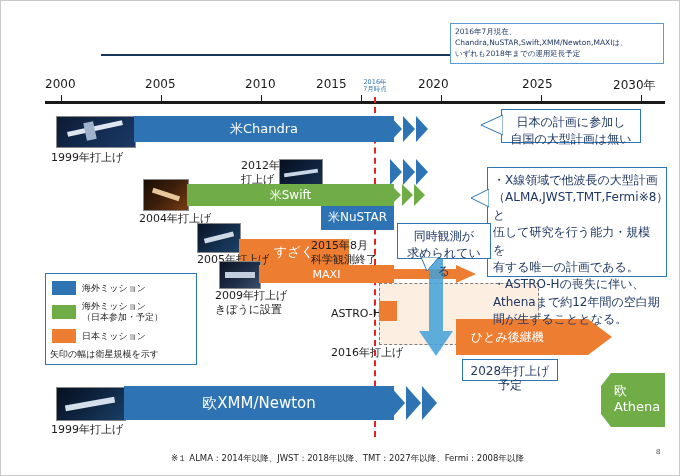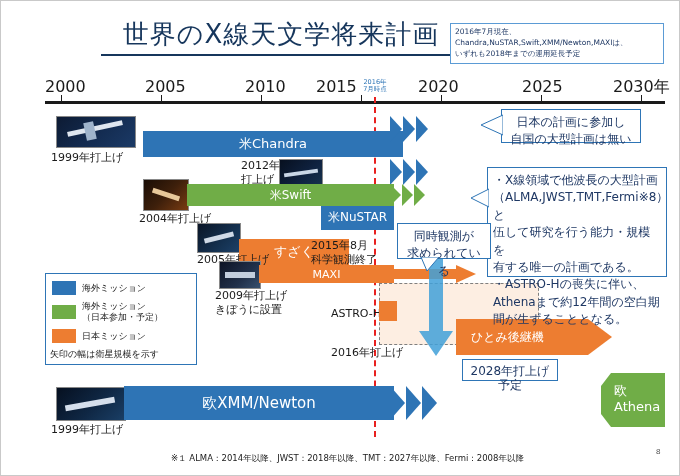--- a/index.html
+++ b/index.html
@@ -30,21 +30,21 @@
     border:1px solid #5b9bd5;background:#fff;
     font-size:7.5px;line-height:1.45;color:#1f3864;
     padding:3px 4px;box-sizing:border-box;
     font-family:"DejaVu Sans",sans-serif;
   }
 
   
   .axis{position:absolute;left:44px;top:100px;width:620px;height:3px;background:#1a1a1a;}
   .tick{position:absolute;top:94px;width:1px;height:9px;background:#1a1a1a;}
   .yearlab{
-    position:absolute;top:76px;font-size:16px;color:#1a1a1a;
+    position:absolute;top:76px;font-size:12px;color:#1a1a1a;
     font-family:"DejaVu Sans",sans-serif;white-space:nowrap;
   }
   .nowlab{
     position:absolute;top:78px;left:357px;font-size:6.5px;color:#2e75b6;
     line-height:1.15;text-align:center;width:34px;
     font-family:"DejaVu Sans",sans-serif;
   }
 
   
   .redline{
@@ -104,21 +104,20 @@
   .pagenum{position:absolute;left:655px;top:446px;font-size:8px;color:#555;}
 
   
   .downarrow{position:absolute;left:418px;top:250px;width:34px;height:105px;}
 </style>
 </head>
 <body>
 
 <div class="slide">
 
-  <div class="title">世界のX線天文学将来計画</div>
   <div class="title-underline"></div>
 
   <div class="topnote" style="white-space:pre-line">2016年7月現在、
 Chandra,NuSTAR,Swift,XMM/Newton,MAXIは、
 いずれも2018年までの運用延長予定</div>
 
   <div class="axis"></div>
   <div class="tick" style="left:60px"></div>
   <div class="tick" style="left:160px"></div>
   <div class="tick" style="left:260px"></div>
@@ -138,21 +137,21 @@
   <div class="nowlab" style="white-space:pre-line">2016年
 7月時点</div>
 
   <div class="redline"></div>
 
   <div class="thumb" style="left:55px;top:115px;width:78px;height:30px;
               background:linear-gradient(135deg,#0d1b33 0%,#12294d 45%,#1b3a66 100%);">
     <div style="position:absolute;left:10px;top:9px;width:56px;height:5px;background:#dfe6ef;transform:rotate(-12deg);"></div>
     <div style="position:absolute;left:28px;top:5px;width:10px;height:18px;background:#9fb4cc;transform:rotate(-12deg);"></div>
   </div>
-  <div class="bar" style="left:142px;top:115px;width:260px;margin-top:15px;">
+  <div class="bar" style="left:133px;top:115px;width:260px;">
     <div class="body" style="background:#2e74b5">
       <span>米Chandra</span>
     </div>
   </div>
   <svg style="position:absolute;left:389px;top:115px;" width="50" height="26">
     <polygon points="0,0 12,13 0,26" fill="#2e74b5"></polygon>
     <polygon points="13,0 25,13 13,26" fill="#2e74b5"></polygon>
     <polygon points="26,0 38,13 26,26" fill="#2e74b5"></polygon>
   </svg>
   <div class="caption" style="left:50px;top:150px">1999年打上げ</div>

